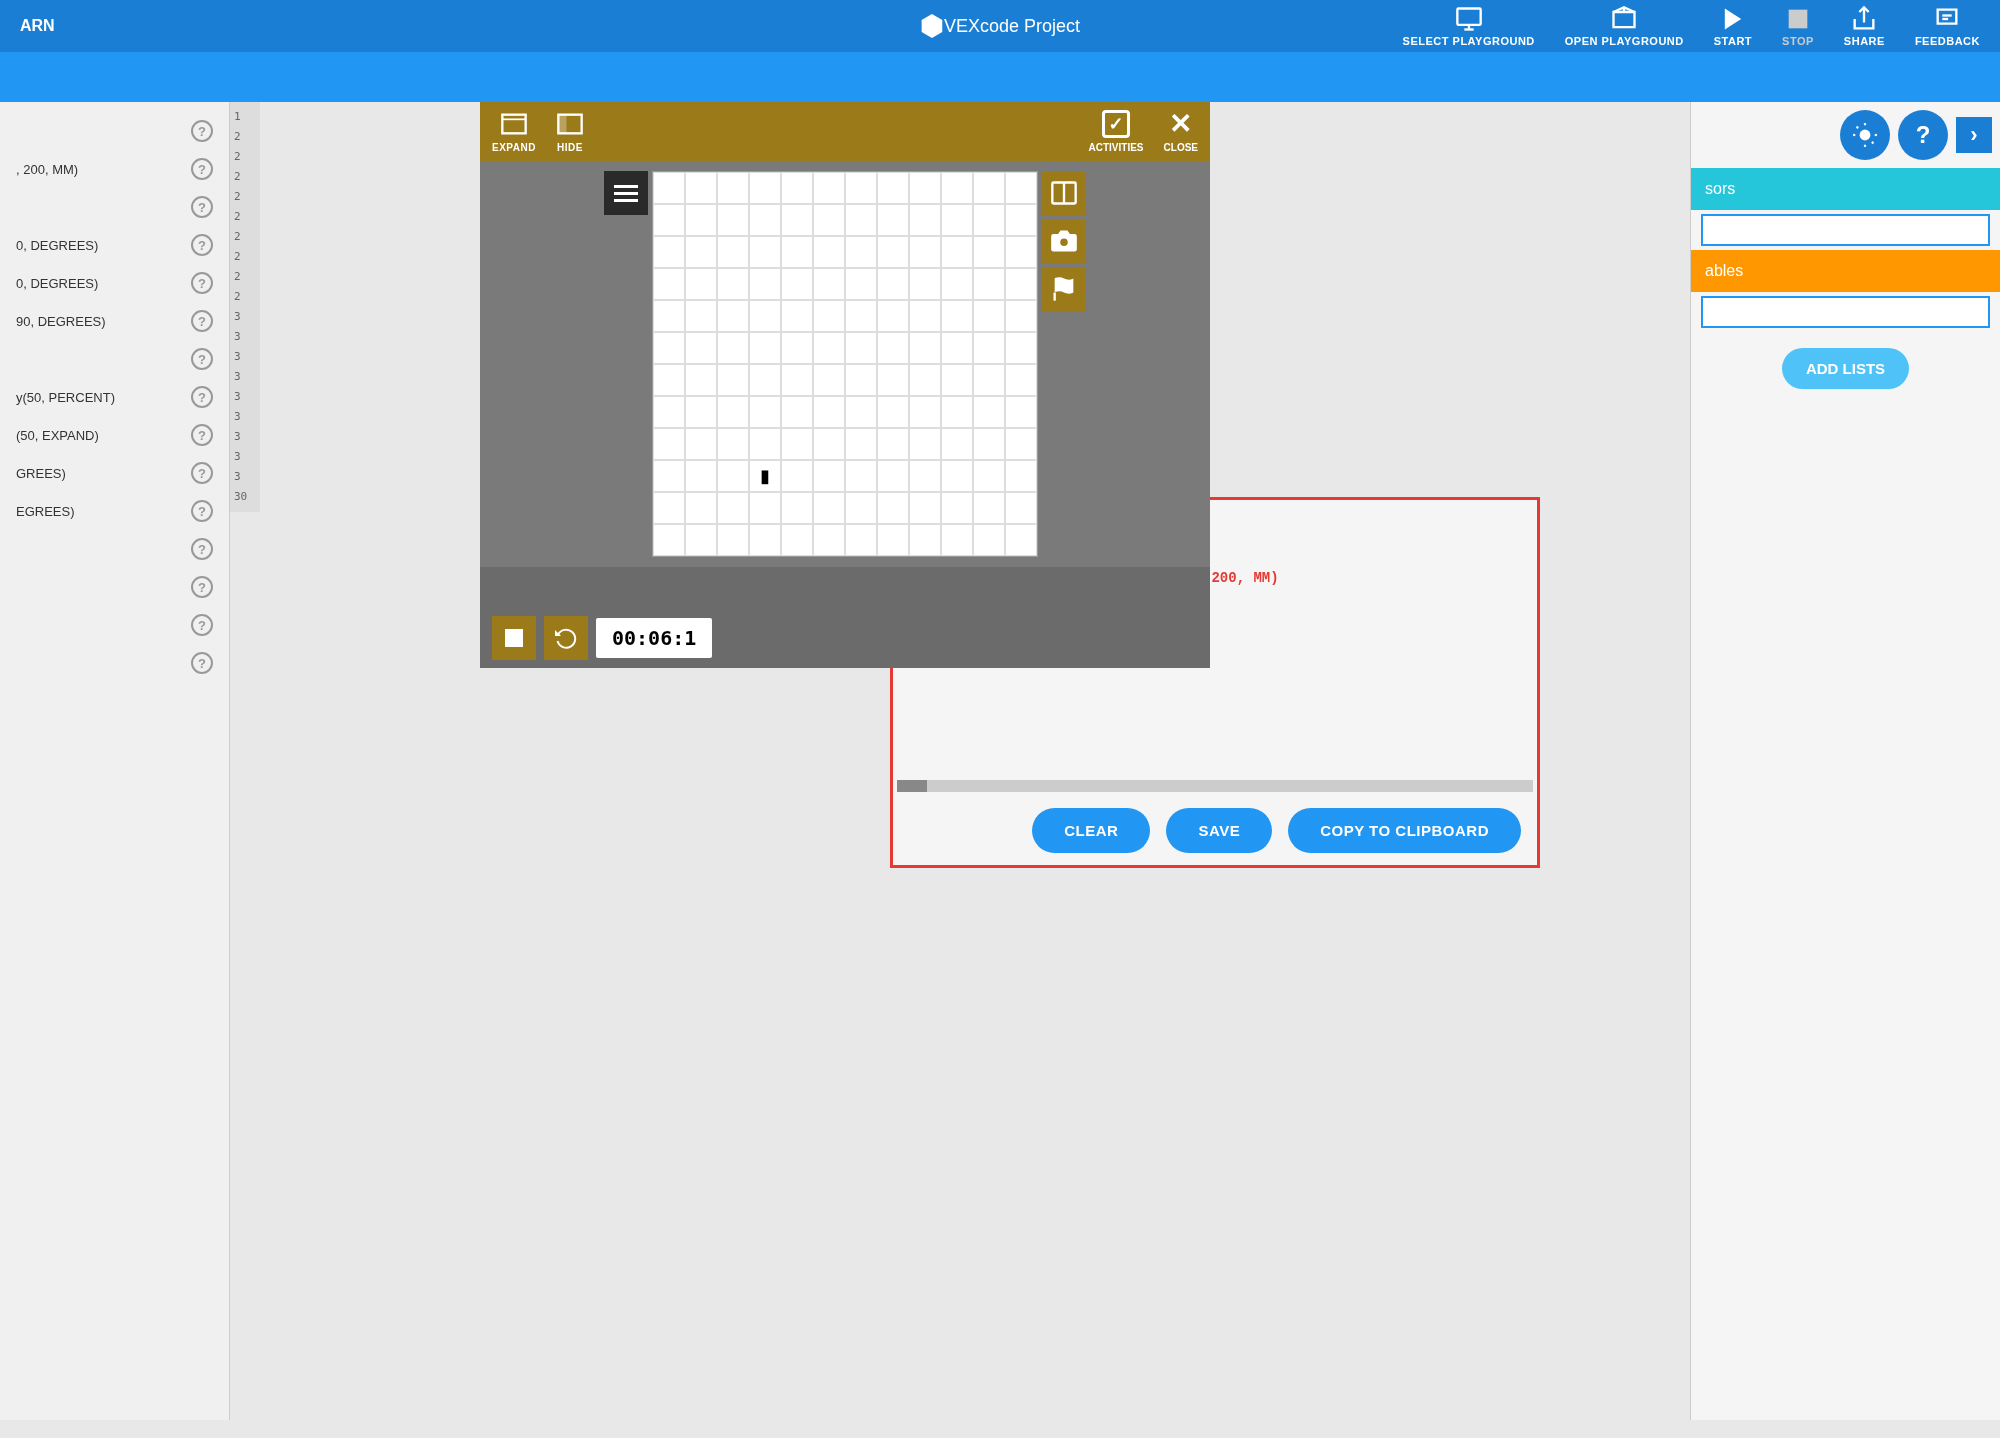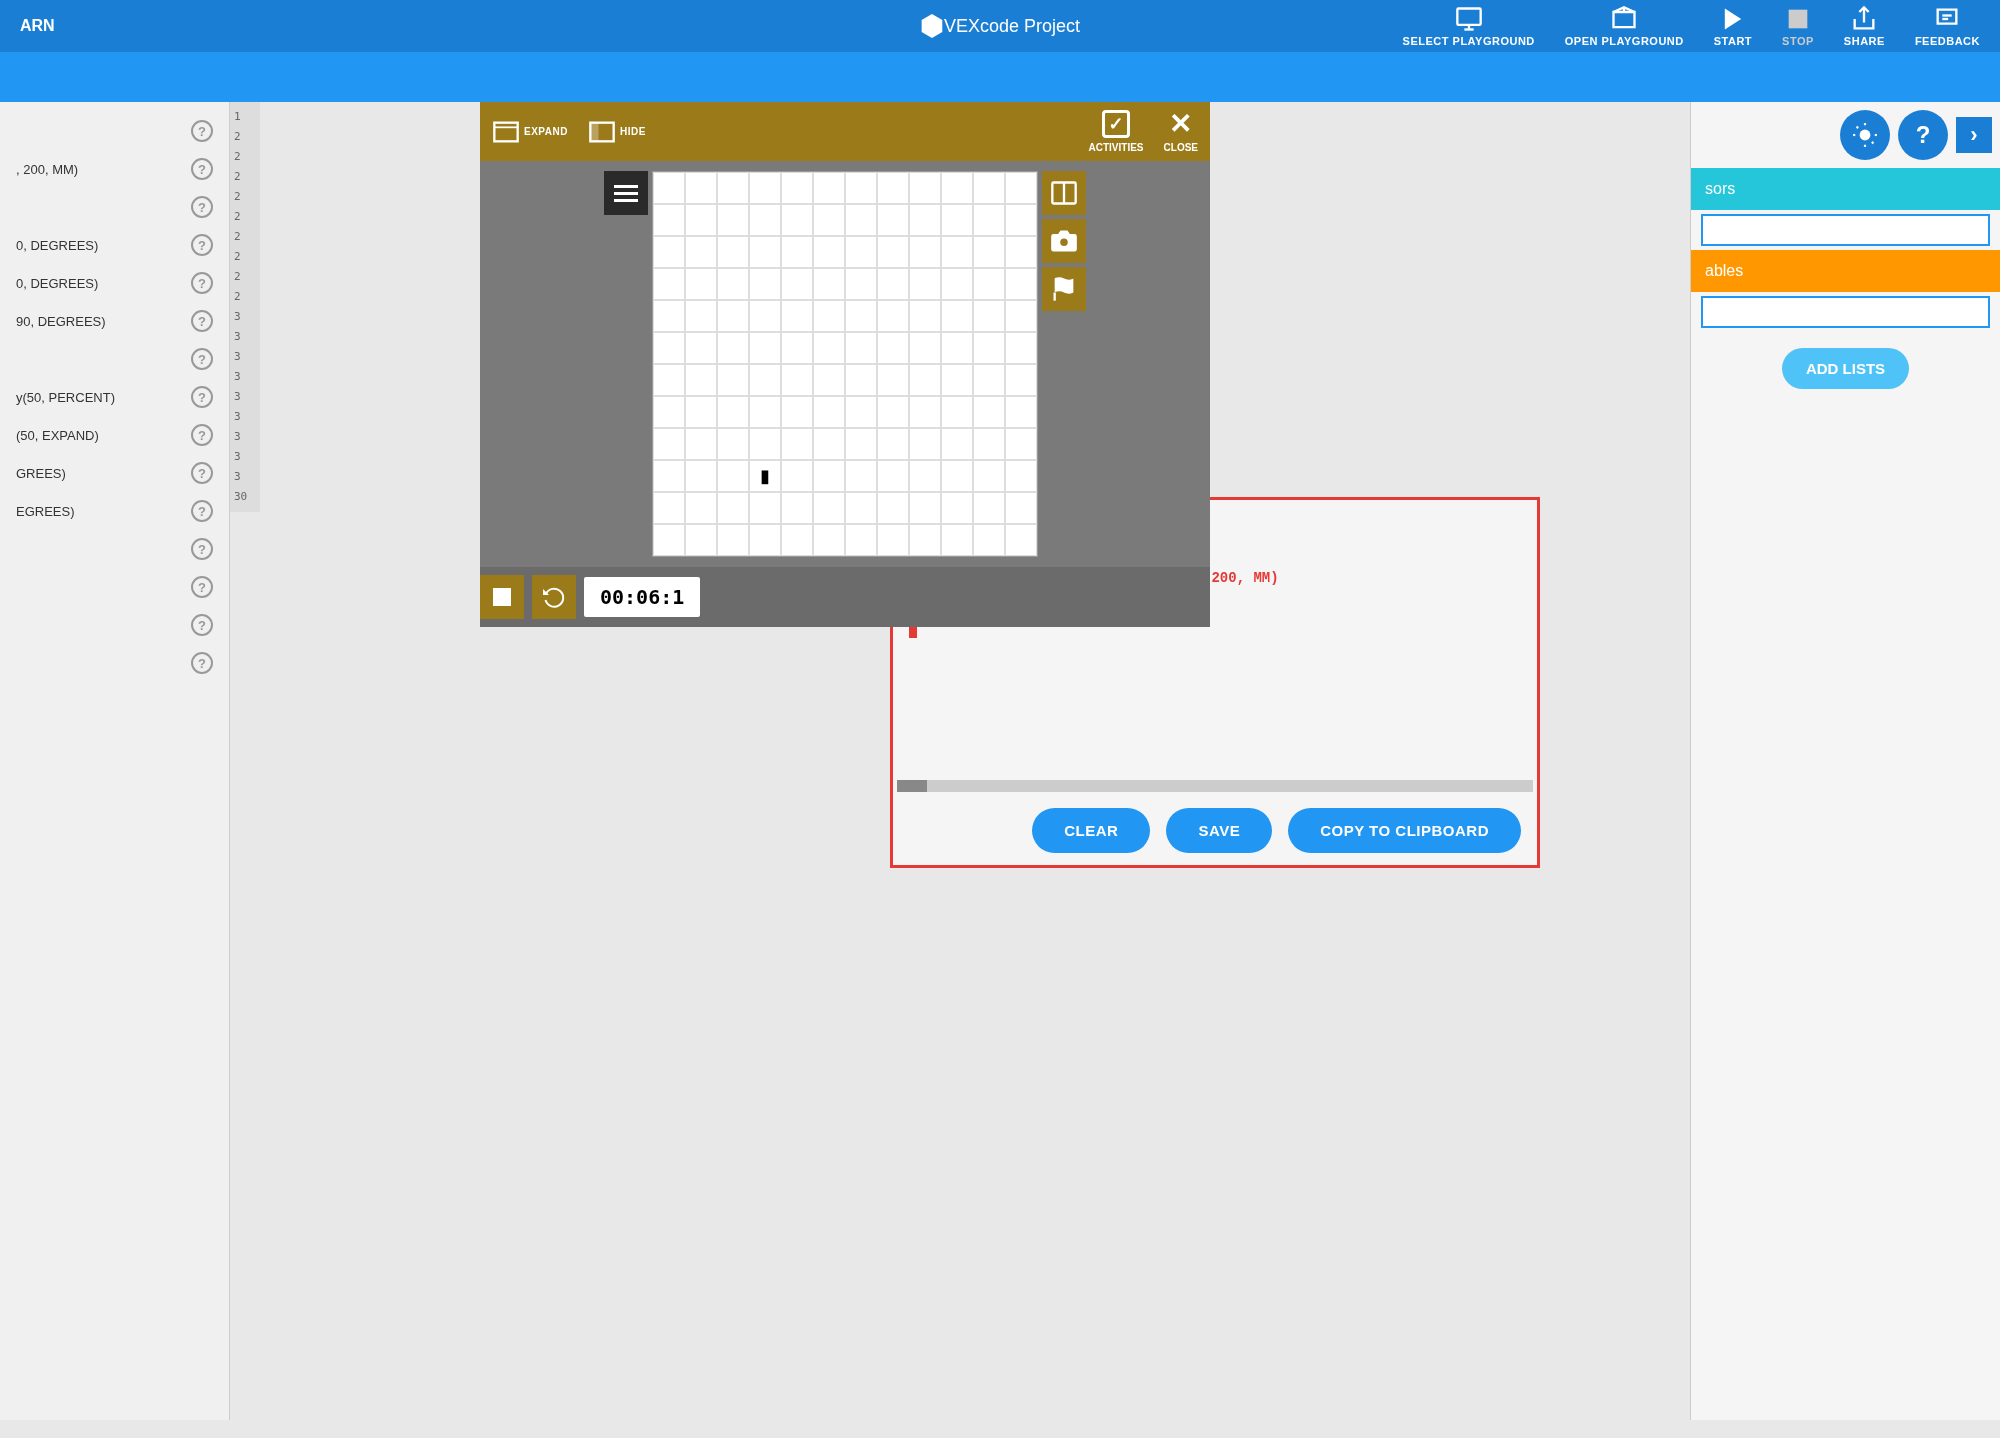--- a/index.html
+++ b/index.html
@@ -121,21 +121,21 @@
     
     .playground-toolbar {
       background: #9b7a1a;
       display: flex;
       align-items: center;
       padding: 8px 12px;
       gap: 20px;
     }
     .pg-tool {
       display: flex;
-      flex-direction: row;
+      flex-direction: column;
       align-items: center;
       gap: 4px;
       cursor: pointer;
       color: white;
       font-size: 10px;
       font-weight: bold;
       letter-spacing: 0.5px;
     }
     .pg-tool svg { width: 28px; height: 28px; fill: white; }
     .pg-spacer { flex: 1; }
@@ -172,22 +172,23 @@
     .robot-cell {
       display: flex; align-items: center; justify-content: center;
       font-size: 18px;
     }
 
     
     .pg-controls {
       background: #6b6b6b;
       display: flex;
       align-items: center;
-      padding: 8px 0;
+      padding: 8px 12px;
       gap: 8px;
+      margin-top: 41px;
     }
     .pg-btn {
       width: 44px; height: 44px;
       background: #9b7a1a;
       border: none; cursor: pointer;
       display: flex; align-items: center; justify-content: center;
       color: white; font-size: 20px;
     }
     .pg-timer {
       background: white;

